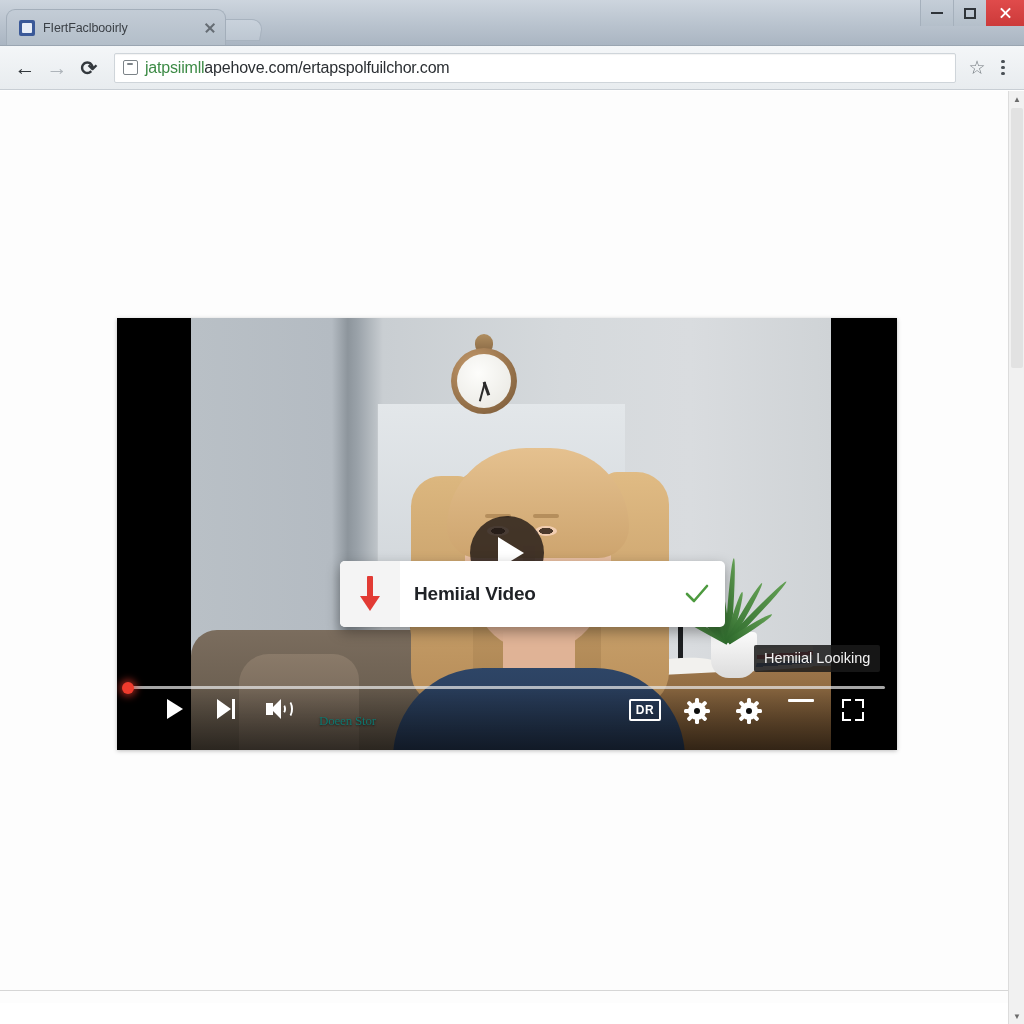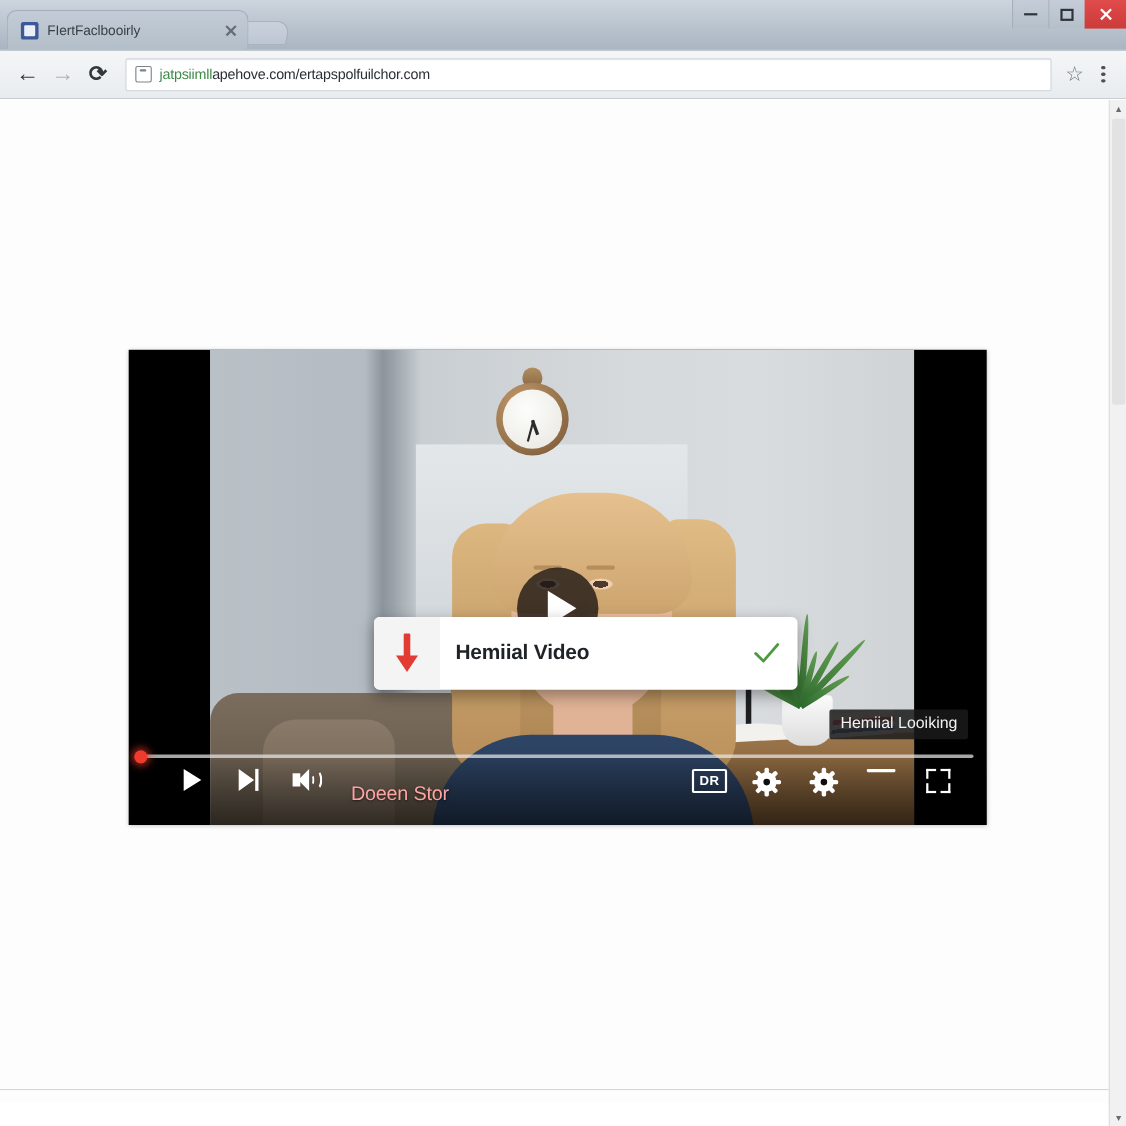--- a/index.html
+++ b/index.html
@@ -184,21 +184,21 @@
     border-radius: 2px;
     margin-right: 7px;
     position: relative;
     flex: 0 0 15px;
   }
   .page-icon::before {
     content:""; position:absolute; left:3px; top:1.5px;
     width:6px; height:2px; background:#7c8388; border-radius:1px;
   }
   .url-text {
-    font-size: 13px;
+    font-size: 16px;
     color: #2b2f33;
     white-space: nowrap;
     letter-spacing: -0.2px;
   }
   .url-text .secure { color: #3d8b46; }
   .star {
     width: 26px; height: 30px;
     display:flex; align-items:center; justify-content:center;
     font-size: 19px; color: #6f767c;
   }
@@ -506,22 +506,23 @@
   .icon-vol { position:relative; width:26px; height:20px; }
   .icon-vol .spk { position:absolute; left:0; top:4px; width:7px; height:12px; background:#fff; }
   .icon-vol .cone { position:absolute; left:5px; top:0; width:0;height:0; border-right:10px solid #fff; border-top:10px solid transparent; border-bottom:10px solid transparent; }
   .icon-vol .w1, .icon-vol .w2 {
     position:absolute; border:2px solid #fff; border-left-color:transparent; border-top-color:transparent; border-bottom-color:transparent;
     border-radius:50%;
   }
   .icon-vol .w1 { left:14px; top:5px; width:6px; height:10px; }
   .icon-vol .w2 { left:17px; top:1px; width:10px; height:18px; }
   .ctrl-title {
-    color:#fca5a5; font-size:18px; padding-left:14px; letter-spacing:-0.2px;
+    color:#0f766e; font-size:13px; padding-left:14px; letter-spacing:-0.2px;
     text-shadow: 0 1px 2px rgba(0,0,0,.6);
+    font-family: Liberation Serif, serif;
   }
   .badge-dr {
     border:2px solid #fff; color:#fff;
     font-size:12px; font-weight:bold;
     padding:2px 5px; border-radius:2px;
     letter-spacing: 0.5px;
   }
   .icon-gear { position:relative; width:24px; height:24px; }
   .icon-gear .body {
     position:absolute; left:3px; top:3px; width:18px; height:18px;

